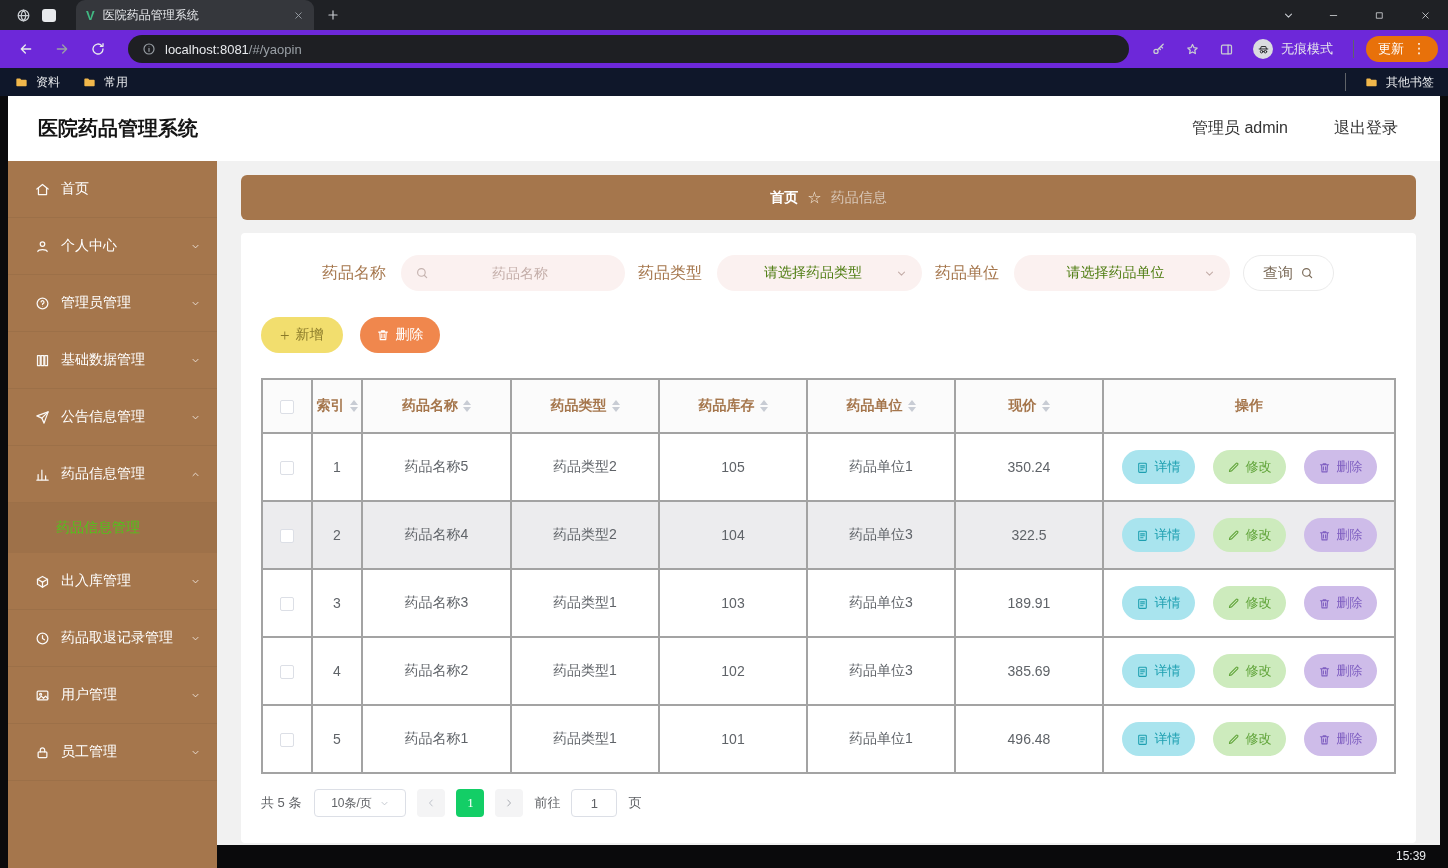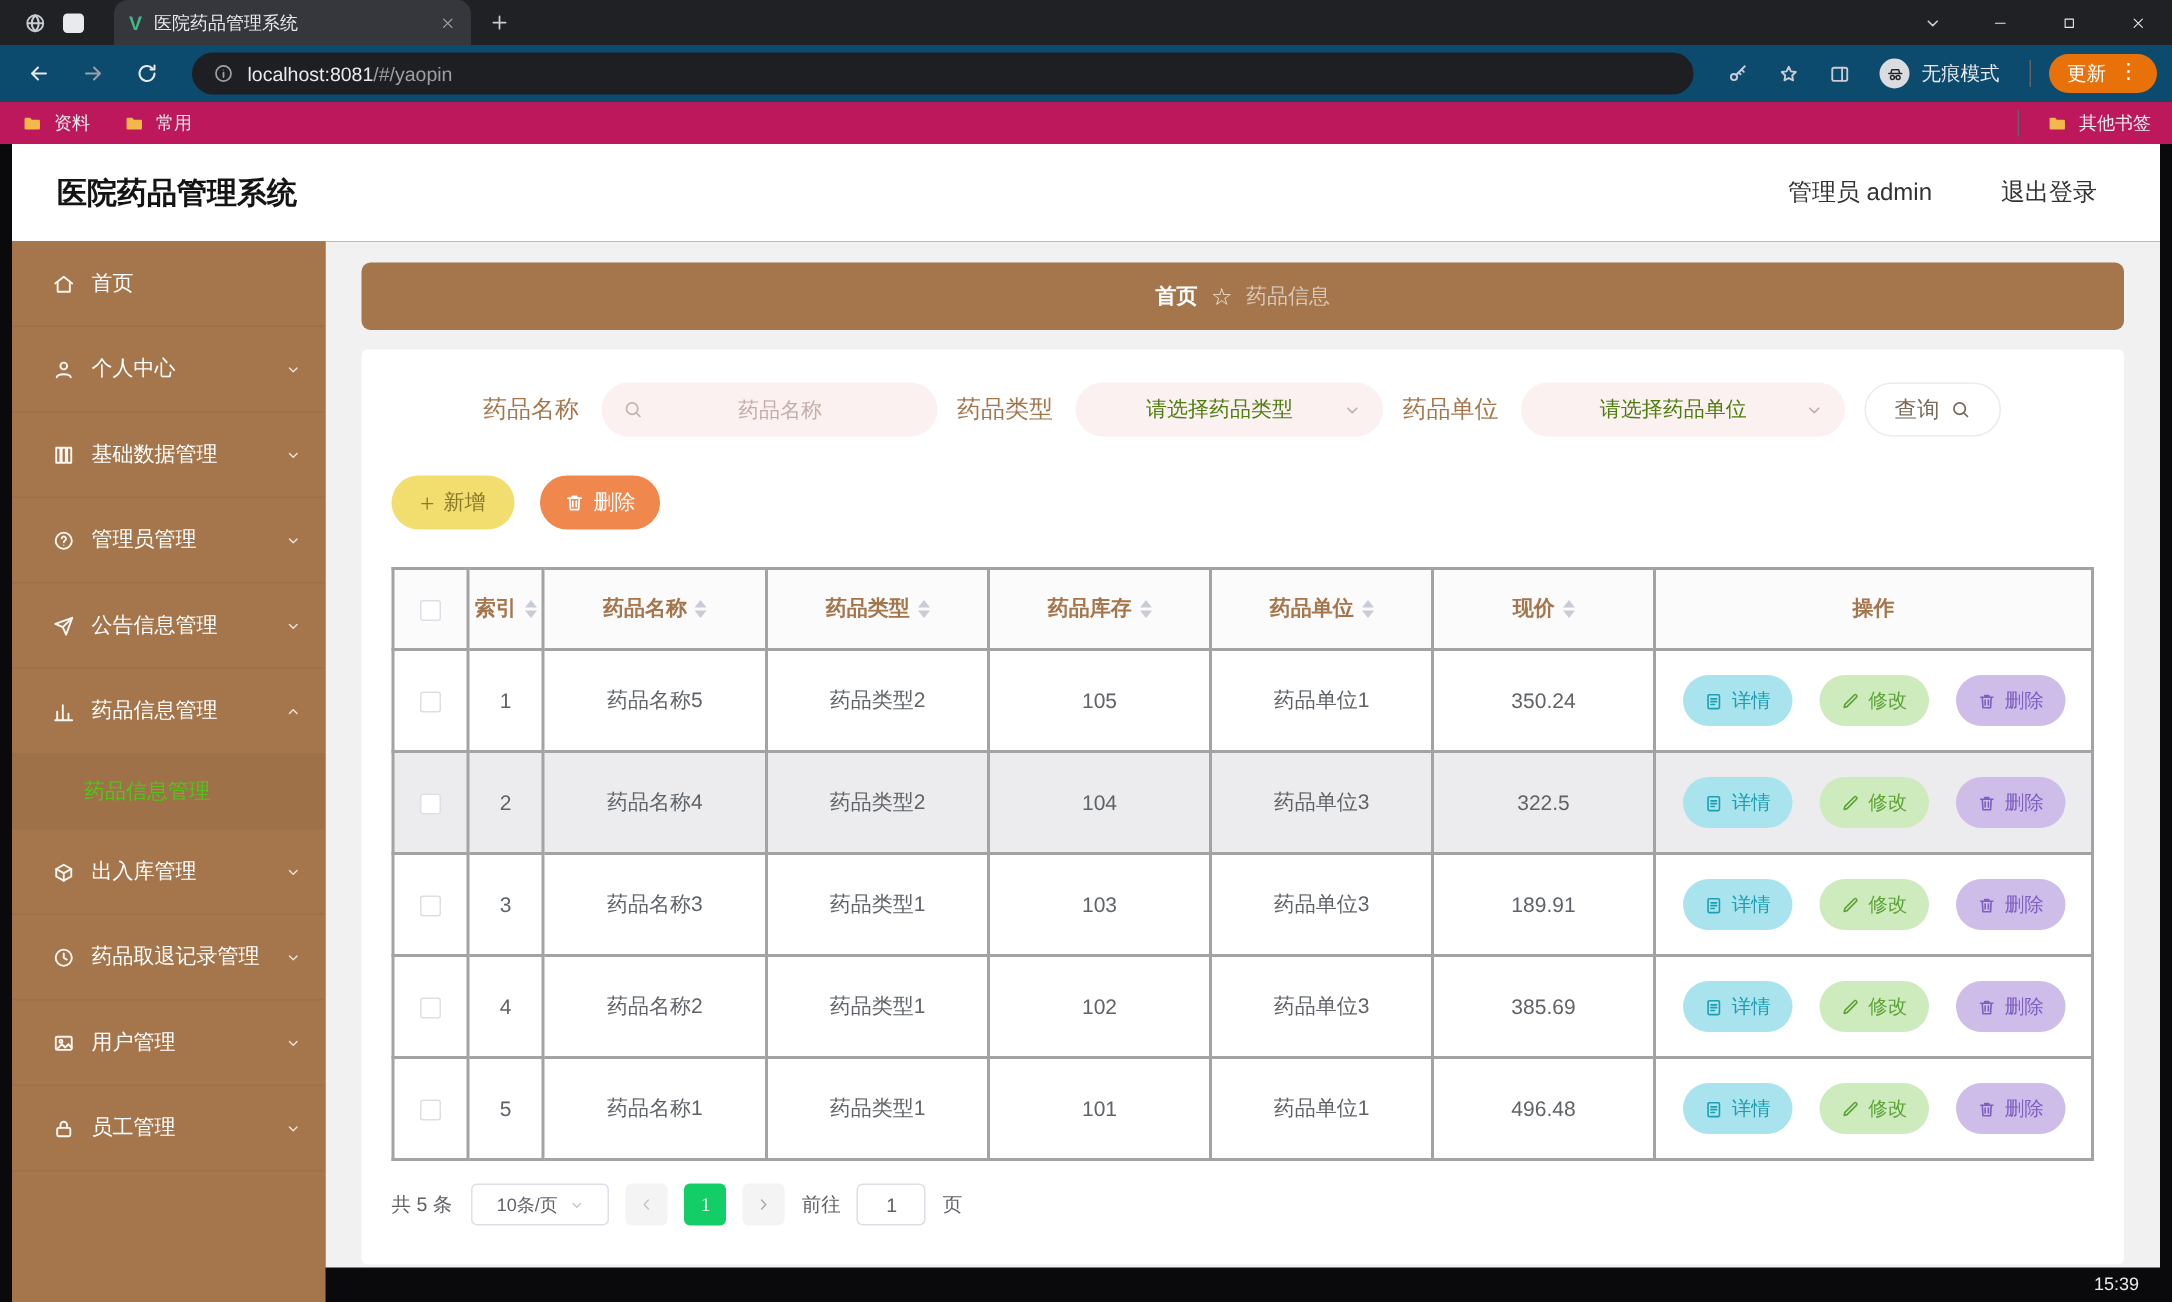--- a/index.html
+++ b/index.html
@@ -18,38 +18,38 @@
   .favicon { font-size:13px; font-weight:bold; }
   .tab-title { font-size:12px; color:#E8EAED; flex:1; white-space:nowrap; overflow:hidden; text-overflow:ellipsis; }
   .tab-close { color:#9AA0A6; } .tab-close .ic { width:11px; height:11px; }
   .newtab { margin-left:12px; color:#C9CDD2; } .newtab .ic { width:14px; height:14px; }
   .strip-right { margin-left:auto; display:flex; align-items:center; height:100%; }
   .chev-btn { width:44px; color:#C9CDD2; display:flex; justify-content:center; }
   .chev-btn .ic { width:13px; height:13px; }
   .win-btn { width:46px; height:100%; display:flex; align-items:center; justify-content:center; color:#E8EAED; }
   .win-btn .ic { width:11px; height:11px; stroke-width:1.6; }
 
-  .browser-toolbar { height:38px; background:#0c4a6e; display:flex; align-items:center; padding:0 10px; gap:4px; }
+  .browser-toolbar { height:38px; background:#6d28d9; display:flex; align-items:center; padding:0 10px; gap:4px; }
   .nav-btn { width:32px; height:30px; display:flex; align-items:center; justify-content:center; color:#E8EAED; }
   .nav-btn.fwd { color:#9AA0A6; }
   .omnibox { flex:1; height:28px; background:#1E1F23; border-radius:14px; display:flex; align-items:center; gap:9px; padding:0 14px; margin:0 10px; }
   .omnibox .ic { width:14px; height:14px; color:#9AA0A6; }
   .url { font-size:13px; white-space:nowrap; }
   .url .host { color:#E8EAED; } .url .path { color:#9AA0A6; }
   .tb-icon { width:30px; display:flex; justify-content:center; color:#C9CDD2; }
   .tb-icon .ic { width:15px; height:15px; }
   .incog-chip { display:flex; align-items:center; gap:8px; margin:0 8px; }
   .spy-circle { width:20px; height:20px; border-radius:50%; background:#DADCE0; color:#26282B; display:flex; align-items:center; justify-content:center; }
   .spy-circle .ic { width:13px; height:13px; stroke-width:1.8; }
   .incog-label { font-size:13px; color:#E8EAED; }
   .vsep { width:1px; height:18px; background:#5F6368; margin:0 8px; }
   .update-chip { background:var(--update_chip_orange,#E8710A); color:#fff; height:26px; border-radius:13px; display:flex; align-items:center; padding:0 12px; font-size:13px; gap:8px; border:none; }
   .update-chip .dots { font-size:14px; line-height:1; }
 
-  .bookmarks { height:28px; background:#be185d; display:flex; padding:0 14px; gap:22px; font-size:12px; color:#E8EAED; }
+  .bookmarks { height:28px; background:#0f172a; display:flex; padding:0 14px; gap:22px; font-size:12px; color:#E8EAED; }
   .bm { display:flex; align-items:center; gap:7px; }
   .folder { width:15px; height:13px; color:#F2B84B; }
   .folder svg { width:15px; height:13px; fill:currentColor; stroke:none; display:block; }
   .bm-right { margin-left:auto; display:flex; align-items:center; gap:10px; }
 
   
   .page { position:absolute; top:96px; left:0; right:0; bottom:0; background:#0A0A0C; padding:0 8px; }
   .app-header { height:65px; background:#FFFFFF; display:flex; align-items:center; padding:0 42px 0 30px; }
   .app-title { font-size:20px; font-weight:bold; color:#141414; }
   .header-right { margin-left:auto; display:flex; gap:46px; font-size:16px; color:#333; }
@@ -297,41 +297,41 @@
             <span>个人中心</span>
             <span class="chev-wrap">
               <svg class="ic" viewBox="0 0 24 24">
                 <path d="M6.5 9.5 12 15l5.5-5.5"></path>
               </svg>
             </span>
           </div>
           <div class="menu-item">
             <span>
               <svg class="ic" viewBox="0 0 24 24">
+                <circle cx="12" cy="12" r="8.6"></circle>
+                <path d="M9.8 9.4a2.3 2.3 0 1 1 3.4 2.4c-.8.5-1.2 1-1.2 1.9"></path>
+                <circle cx="12" cy="16.6" r="0.7" fill="currentColor" stroke="none"></circle>
+              </svg>
+            </span>
+            <span>管理员管理</span>
+            <span class="chev-wrap">
+              <svg class="ic" viewBox="0 0 24 24">
+                <path d="M6.5 9.5 12 15l5.5-5.5"></path>
+              </svg>
+            </span>
+          </div>
+          <div class="menu-item">
+            <span>
+              <svg class="ic" viewBox="0 0 24 24">
                 <rect x="4" y="4" width="4.4" height="16"></rect>
                 <rect x="9.8" y="4" width="4.4" height="16"></rect>
                 <rect x="15.6" y="4" width="4.4" height="16"></rect>
               </svg>
             </span>
             <span>基础数据管理</span>
-            <span class="chev-wrap">
-              <svg class="ic" viewBox="0 0 24 24">
-                <path d="M6.5 9.5 12 15l5.5-5.5"></path>
-              </svg>
-            </span>
-          </div>
-          <div class="menu-item">
-            <span>
-              <svg class="ic" viewBox="0 0 24 24">
-                <circle cx="12" cy="12" r="8.6"></circle>
-                <path d="M9.8 9.4a2.3 2.3 0 1 1 3.4 2.4c-.8.5-1.2 1-1.2 1.9"></path>
-                <circle cx="12" cy="16.6" r="0.7" fill="currentColor" stroke="none"></circle>
-              </svg>
-            </span>
-            <span>管理员管理</span>
             <span class="chev-wrap">
               <svg class="ic" viewBox="0 0 24 24">
                 <path d="M6.5 9.5 12 15l5.5-5.5"></path>
               </svg>
             </span>
           </div>
           <div class="menu-item">
             <span>
               <svg class="ic" viewBox="0 0 24 24">
                 <path d="M21 3 11 13"></path>

